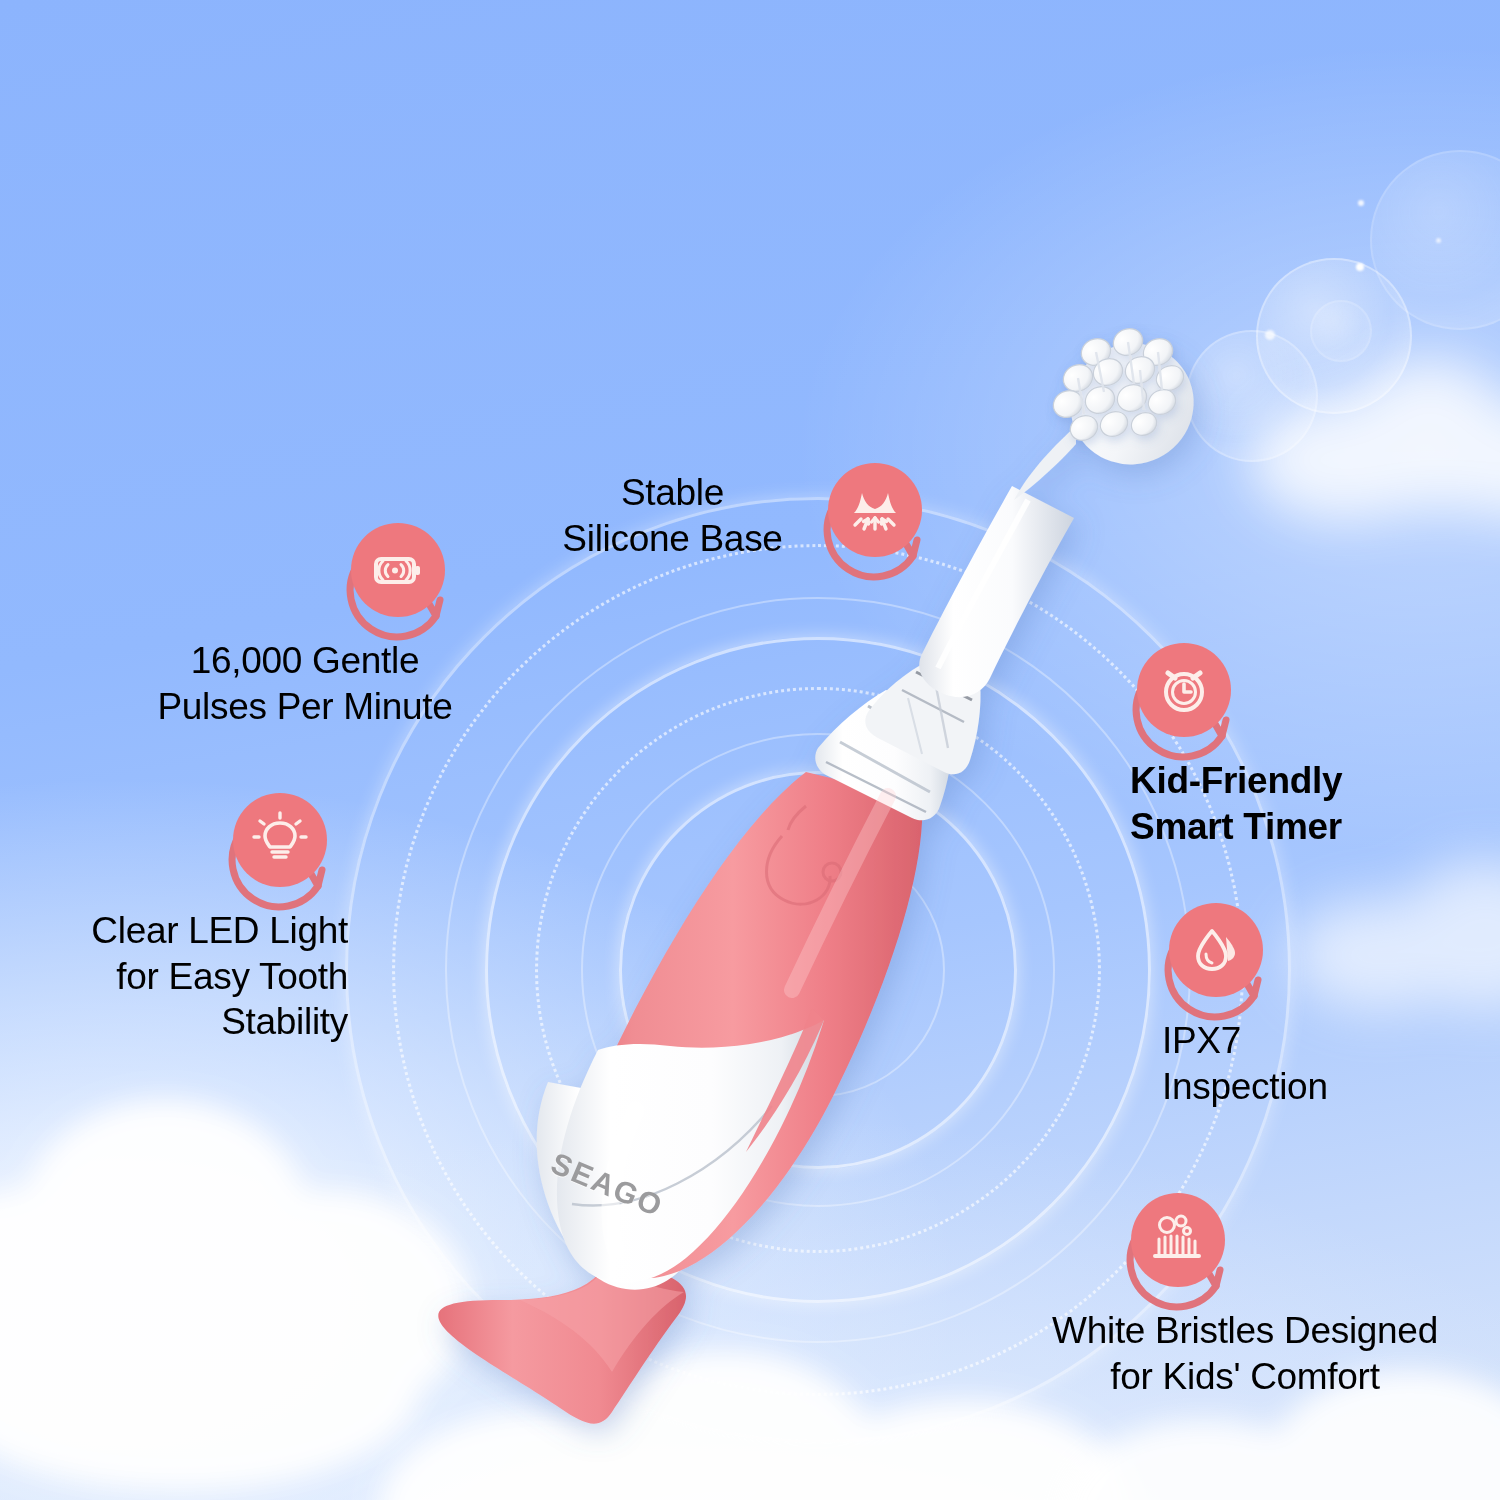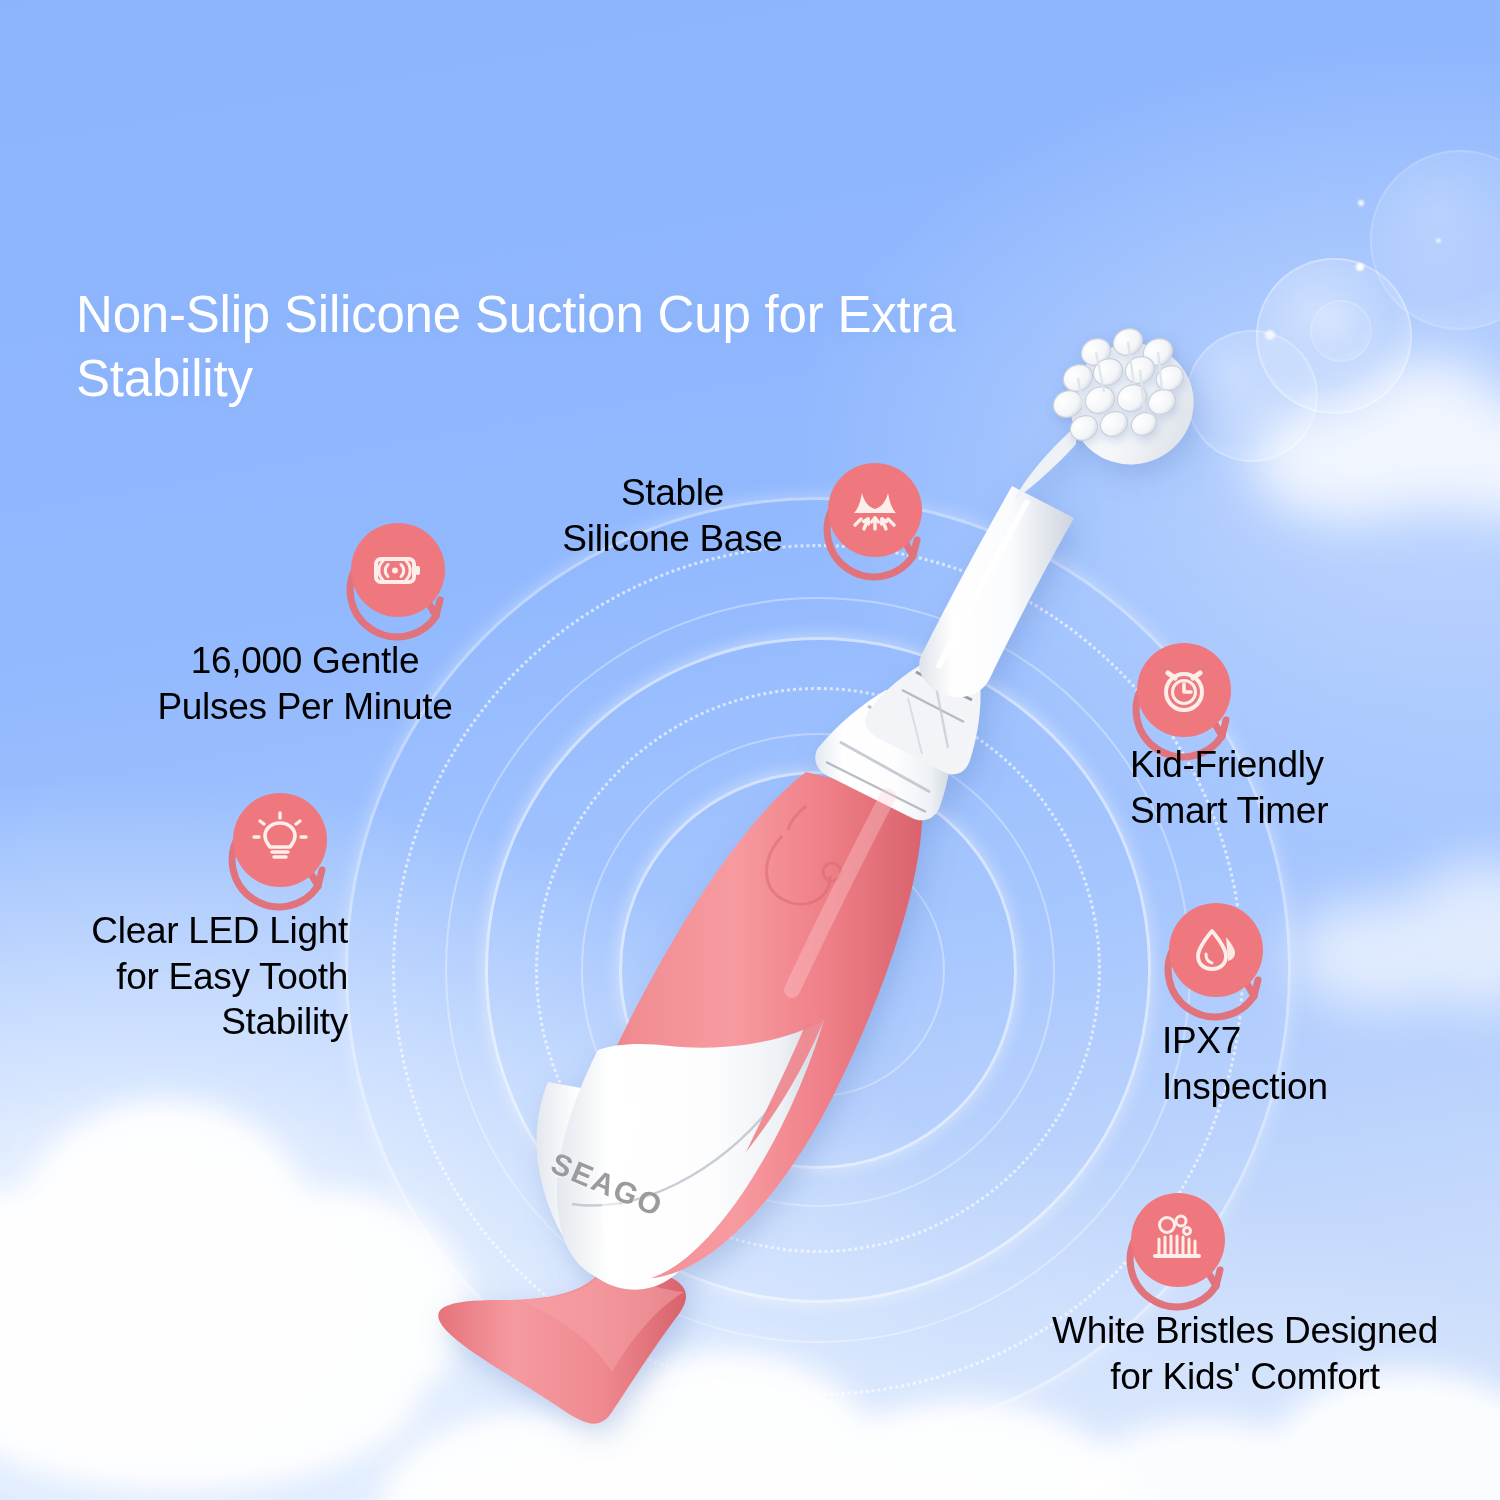--- a/index.html
+++ b/index.html
@@ -279,21 +279,20 @@
       <path d="M806 806 C 796 814, 790 822, 788 830"></path>
     </g>
 
     <path d="M888 796 C 862 846, 824 922, 792 990" stroke="#ffd0d3" stroke-width="16" opacity="0.35" fill="none" stroke-linecap="round"></path>
 
     <path d="M636 1110 C 612 1160, 604 1212, 616 1250" stroke="#ffffff" stroke-width="18" opacity="0.55" fill="none" stroke-linecap="round"></path>
   </svg>
 
   <div class="seago" style="left:548px;top:1168px;">SEAGO</div>
 
-  <div class="subhead">Non-Slip Silicone Suction Cup for Extra Stability</div>
 
   <div class="feature" style="left:140px;top:520px;width:330px;">
     <div class="icon-wrap" style="left:200px;top:0px;">
       <svg class="icon-arc" viewBox="0 0 116 116">
         <path d="M18 44 A 46 46 0 0 0 96 96" stroke="#e0737c" stroke-width="7" fill="none" stroke-linecap="round"></path>
         <path d="M96 96 L 88 82 M96 96 L 100 80" stroke="#e0737c" stroke-width="7" fill="none" stroke-linecap="round"></path>
       </svg>
       <div class="icon-circle">
         <svg width="62" height="62" viewBox="0 0 62 62">
           <rect x="9" y="20" width="38" height="23" rx="5" fill="none" stroke="#fdeeea" stroke-width="4"></rect>
@@ -376,21 +375,21 @@
       <div class="icon-circle">
         <svg width="62" height="62" viewBox="0 0 62 62">
           <circle cx="31" cy="33" r="18" fill="none" stroke="#fdeeea" stroke-width="4"></circle>
           <circle cx="31" cy="33" r="11.5" fill="none" stroke="#fdeeea" stroke-width="3"></circle>
           <path d="M31 25 L 31 33 L 38 33" stroke="#fdeeea" stroke-width="3.6" fill="none" stroke-linecap="round" stroke-linejoin="round"></path>
           <path d="M15 14 L 22 19" stroke="#fdeeea" stroke-width="5" stroke-linecap="round"></path>
           <path d="M47 14 L 40 19" stroke="#fdeeea" stroke-width="5" stroke-linecap="round"></path>
         </svg>
       </div>
     </div>
-    <div class="label" style="position:absolute;left:4px;top:102px;width:340px;text-align:left;">Kid-Friendly
+    <div class="label" style="position:absolute;left:4px;top:118px;width:340px;text-align:left;font-weight:bold;">Kid-Friendly
 Smart Timer</div>
   </div>
 
   <div class="feature" style="left:1158px;top:900px;width:330px;">
     <div class="icon-wrap" style="left:0px;top:0px;">
       <svg class="icon-arc" viewBox="0 0 116 116">
         <path d="M18 44 A 46 46 0 0 0 96 96" stroke="#e0737c" stroke-width="7" fill="none" stroke-linecap="round"></path>
         <path d="M96 96 L 88 82 M96 96 L 100 80" stroke="#e0737c" stroke-width="7" fill="none" stroke-linecap="round"></path>
       </svg>
       <div class="icon-circle">

